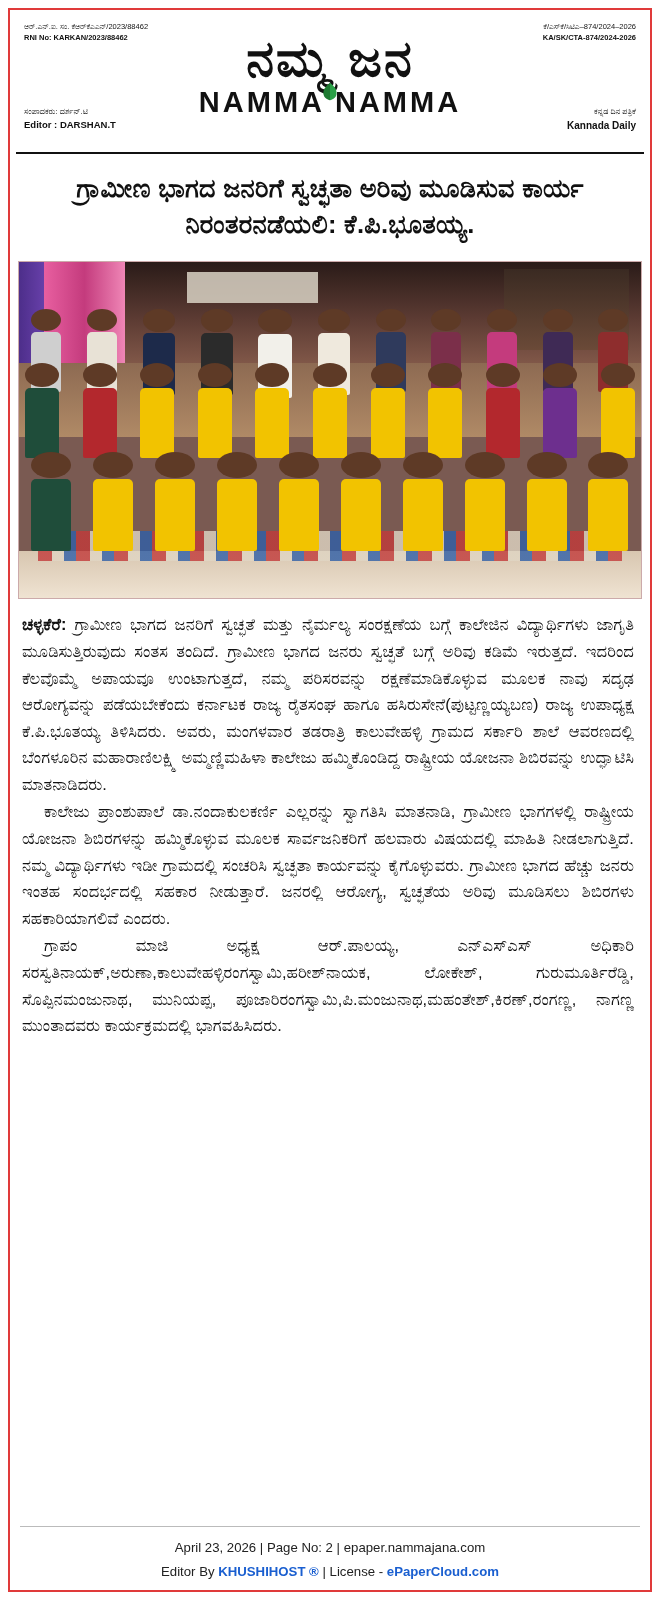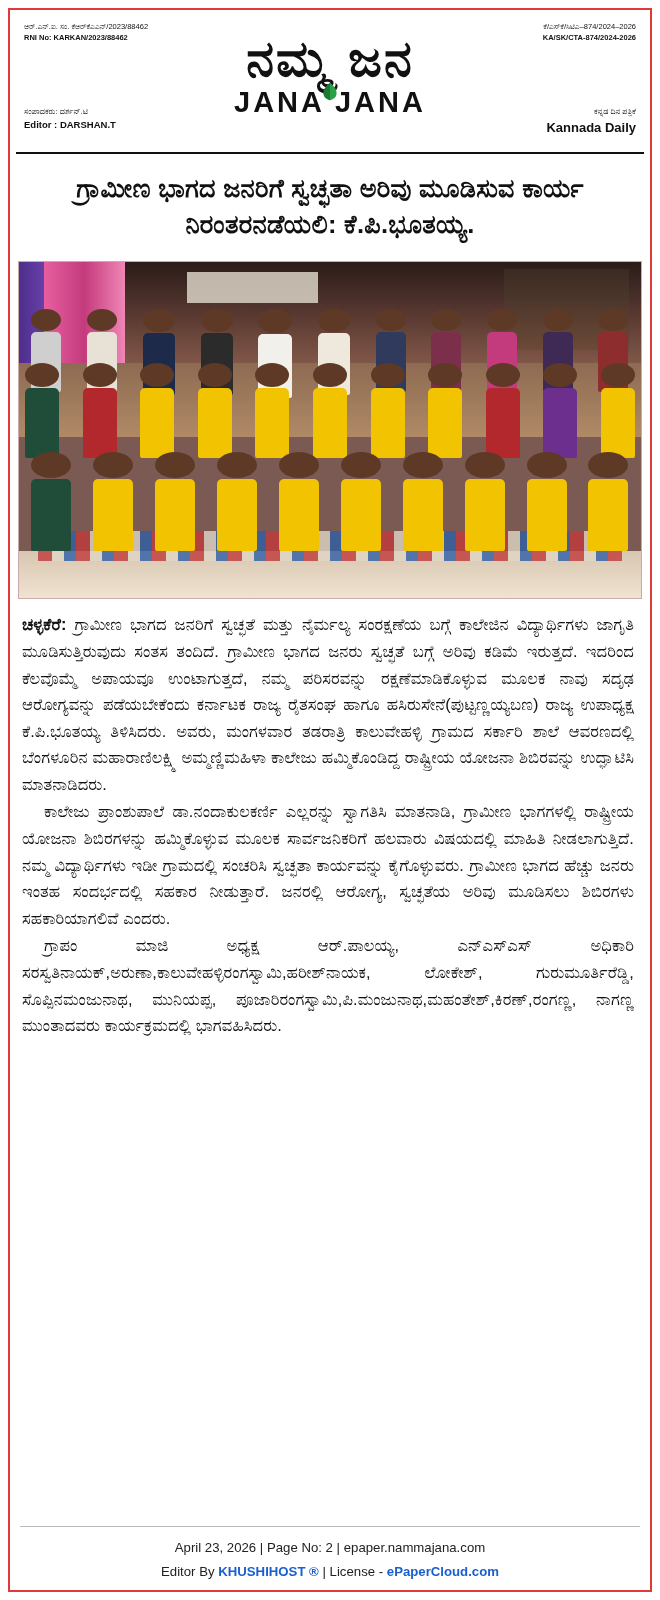--- a/index.html
+++ b/index.html
@@ -70,21 +70,21 @@
   .daily-block {
     position: absolute;
     right: 8px;
     top: 92px;
     width: 150px;
     text-align: right;
     font-size: 8px;
     line-height: 1.5;
     color: #111;
   }
-  .daily-block .d2 { font-weight: bold; font-size: 13px; }
+  .daily-block .d2 { font-weight: bold; font-size: 10px; }
 
   .title-wrap {
     text-align: center;
     padding-top: 16px;
   }
   .title-kn {
     font-family: "Liberation Sans", sans-serif;
     font-size: 50px;
     font-weight: bold;
     letter-spacing: 2px;
@@ -223,21 +223,21 @@
         <div class="ln2">KA/SK/CTA-874/2024-2026</div>
       </div>
 
       <div class="title-wrap">
         <div class="title-kn">ನಮ್ಮ ಜನ</div>
         <div class="title-en">
           <svg class="leaf" viewBox="0 0 24 24">
             <path d="M12 22 C12 14 12 8 12 3 C7 7 4 11 5 16 C6 20 9 21 12 22 Z" fill="#1e7a32"></path>
             <path d="M12 22 C12 14 12 8 12 3 C17 7 20 11 19 16 C18 20 15 21 12 22 Z" fill="#2aa047"></path>
           </svg>
-          <span>JANA JANA</span>
+          <span>NAMMA NAMMA</span>
         </div>
       </div>
 
       <div class="editor-block">
         <div class="e1">ಸಂಪಾದಕರು: ದರ್ಶನ್.ಟಿ</div>
         <div class="e2">Editor : DARSHAN.T</div>
       </div>
 
       <div class="daily-block">
         <div class="d1">ಕನ್ನಡ ದಿನ ಪತ್ರಿಕೆ</div>

